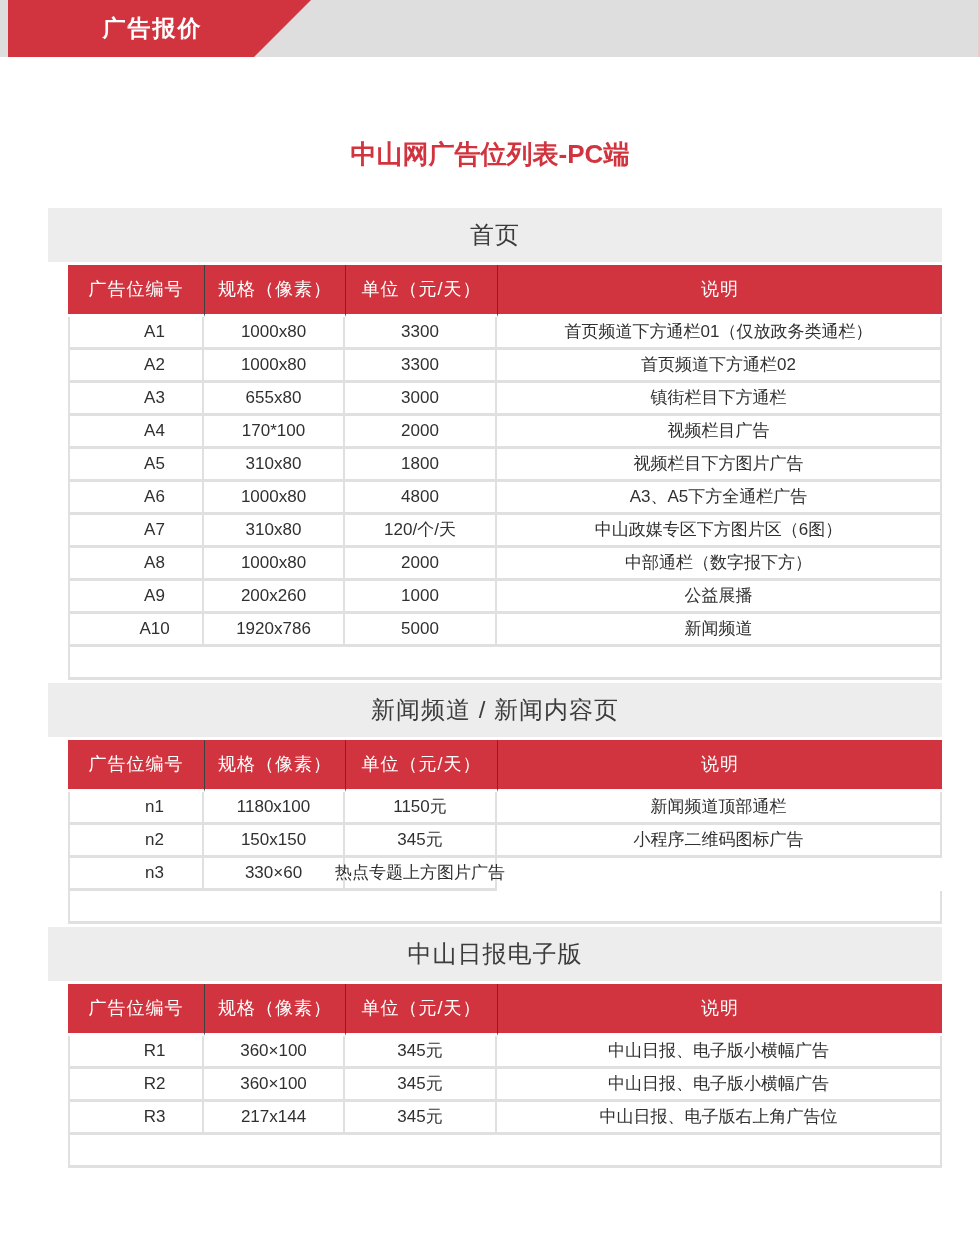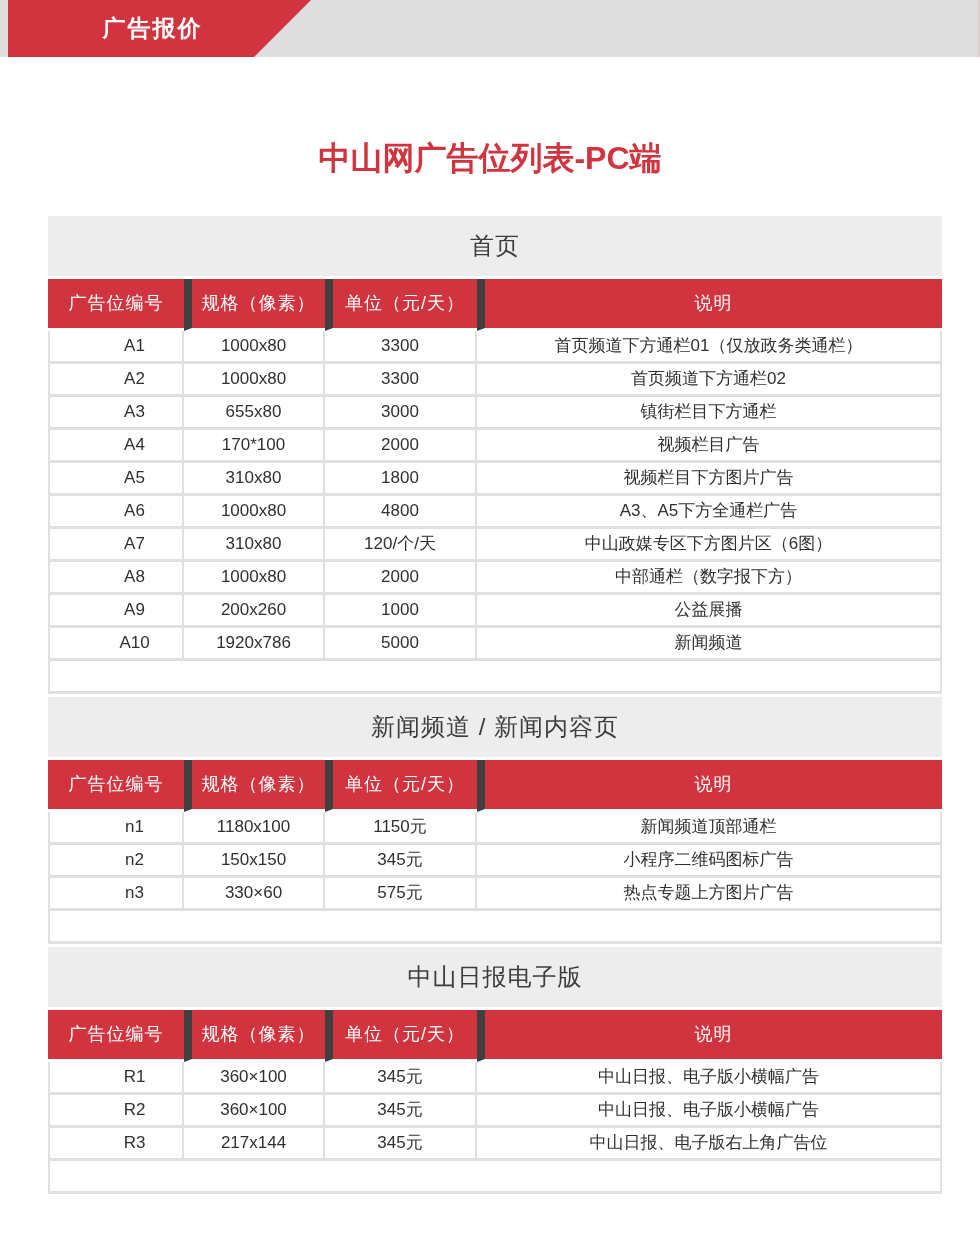--- a/index.html
+++ b/index.html
@@ -24,38 +24,38 @@
     background:var(--red);
     clip-path:polygon(0 0,100% 0,calc(100% - 57px) 100%,0 100%);
     display:flex;align-items:center;justify-content:center;
     padding-right:14px;
   }
   .ribbon-label{color:#ffffff;font-size:23px;font-weight:700;letter-spacing:2px;}
   .banner-edge{position:absolute;right:0;top:0;width:2px;height:100%;background:#ecc9cc;}
   
   .title{
     margin:81px 0 36px;text-align:center;
-    font-size:32px;line-height:1.3;font-weight:700;color:var(--red);
+    font-size:26px;line-height:1.3;font-weight:700;color:var(--red);
   }
   
   .content{width:894px;margin-left:48px;}
   .section + .section{margin-top:3px;border-radius:16px;}
   .band{
-    height:60px;margin-bottom:3px;background:var(--band-gray);
+    height:54px;margin-bottom:3px;background:var(--band-gray);
     display:flex;align-items:center;justify-content:center;
   }
   .band-label{font-size:24px;font-weight:500;color:var(--band-text);letter-spacing:1px;}
-  .grid{display:grid;grid-template-columns:136px 141px 152px 1fr;}
+  .grid{display:grid;grid-template-columns:136px 141px 152px 1fr;margin-left:20px;}
   .hcell{
     height:52px;background:var(--red);color:#ffffff;
     font-size:18px;font-weight:500;letter-spacing:1px;
     display:flex;align-items:center;justify-content:center;
     border-bottom:3px solid #ffffff;
   }
-  .hcell + .hcell{border-left:8px solid #404040;}
+  .hcell + .hcell{border-left:1px solid #404040;}
   .cell{
     height:33px;background:#ffffff;color:var(--text-dark);font-size:17px;
     display:flex;align-items:center;justify-content:center;
     border-right:2px solid var(--divider);
     border-bottom:3px solid var(--divider);
     white-space:nowrap;
   }
   .cell.c0{border-left:2px solid var(--divider);padding-left:37px;}
   .empty-row{
     grid-column:1 / -1;height:33px;background:#ffffff;
@@ -143,21 +143,20 @@
           <div class="cell c0">n1</div>
           <div class="cell c1">1180x100</div>
           <div class="cell c2">1150元</div>
           <div class="cell c3">新闻频道顶部通栏</div>
           <div class="cell c0">n2</div>
           <div class="cell c1">150x150</div>
           <div class="cell c2">345元</div>
           <div class="cell c3">小程序二维码图标广告</div>
           <div class="cell c0">n3</div>
           <div class="cell c1">330×60</div>
-          <div class="cell c2">575元</div>
           <div class="cell c3">热点专题上方图片广告</div>
        <div class="empty-row"></div>
      </div>
       </section>
       <section class="section">
         <div class="band">
        <span class="band-label">中山日报电子版</span>
      </div>
      <div class="grid">
        <div class="hcell">广告位编号</div>

